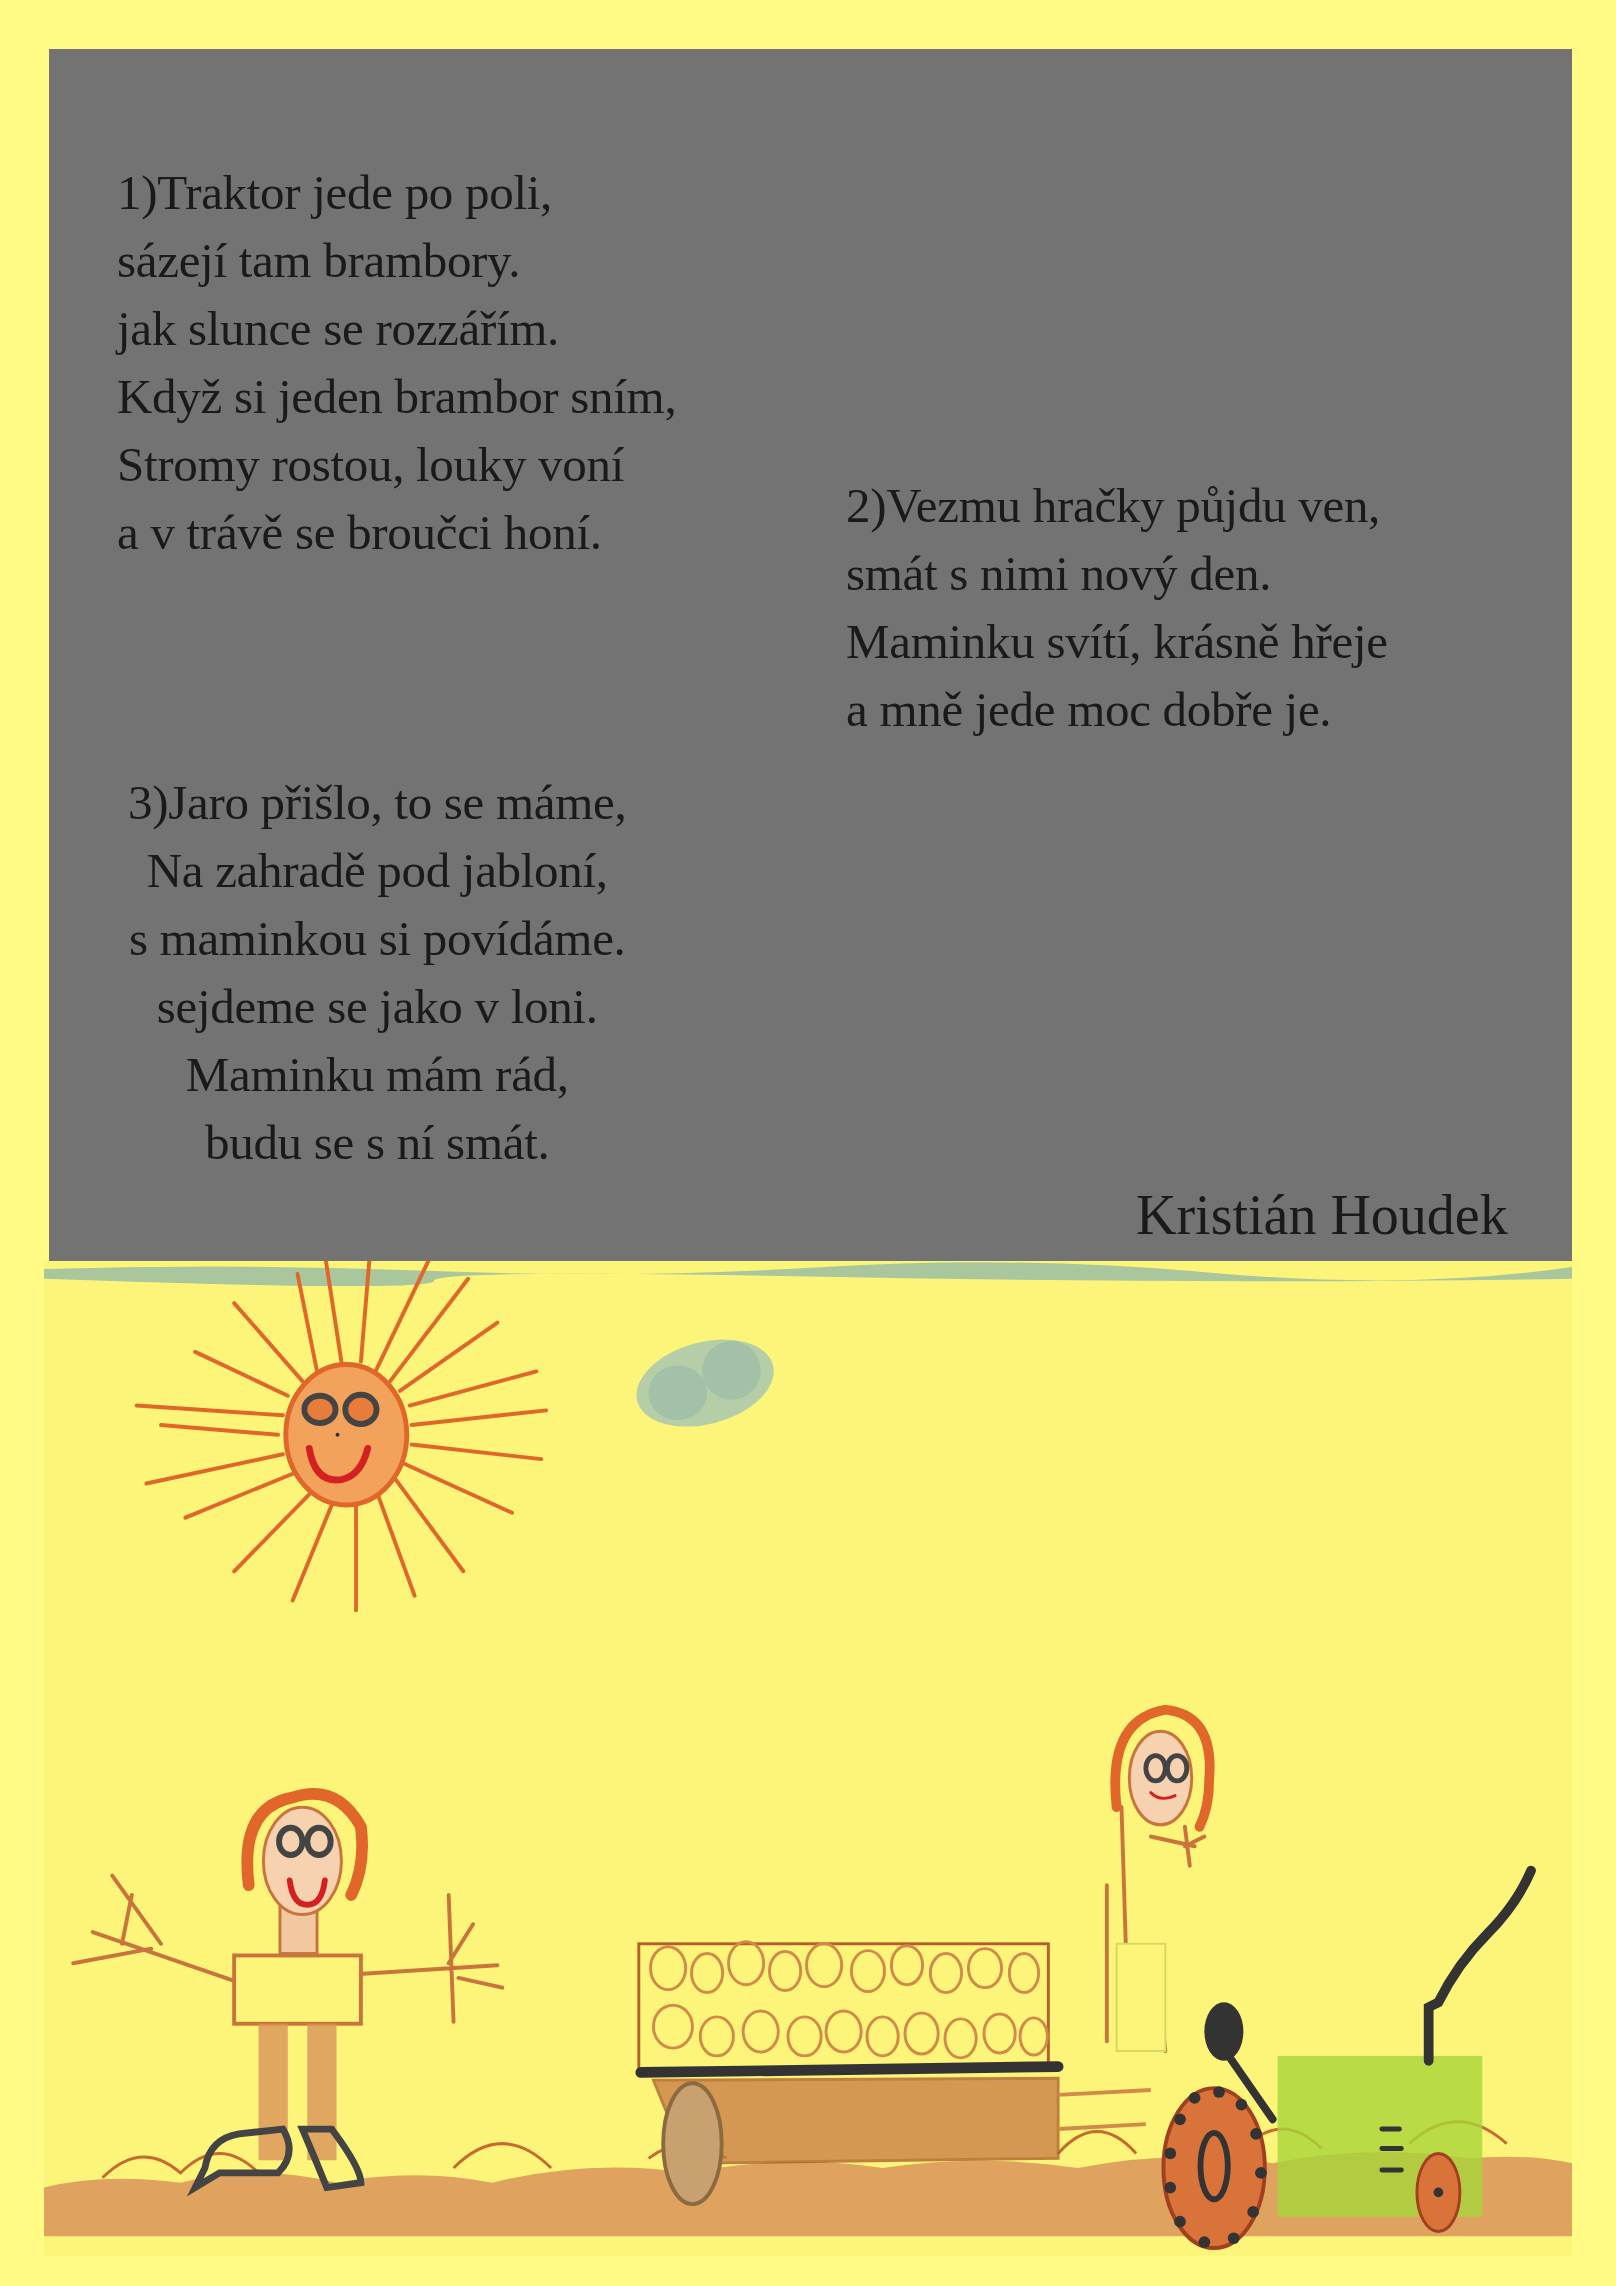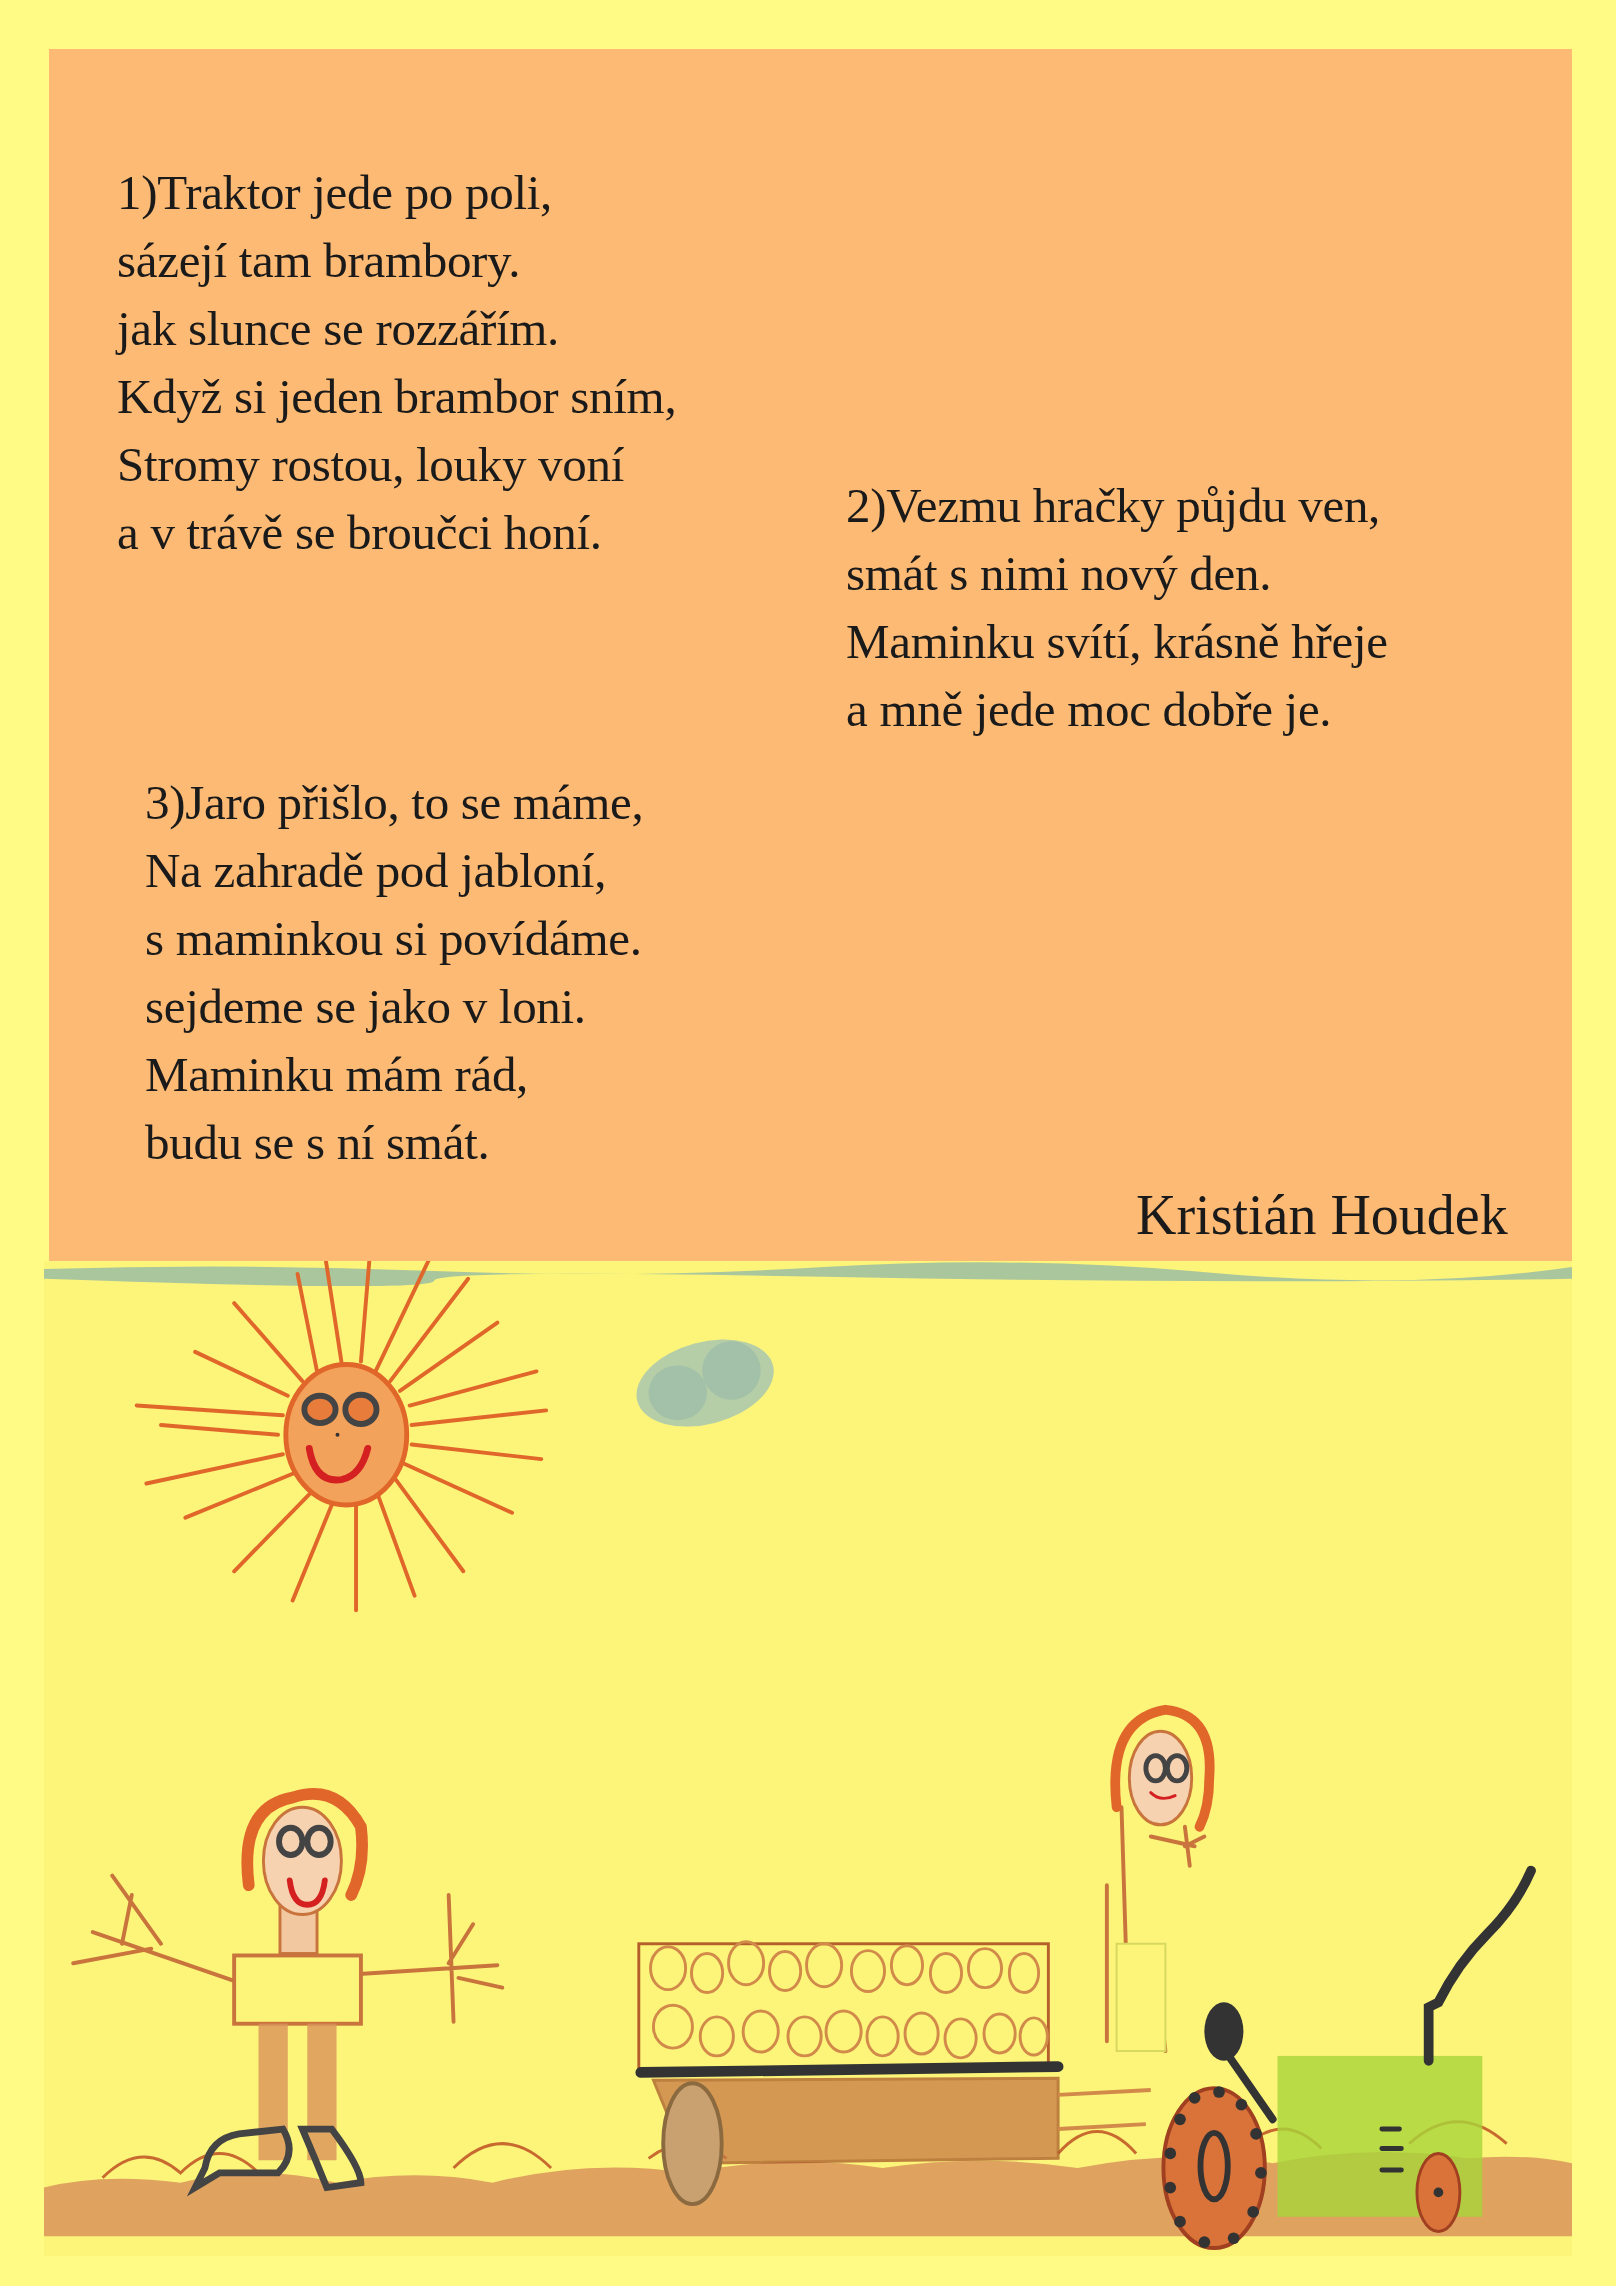--- a/index.html
+++ b/index.html
@@ -5,34 +5,34 @@
     html, body { margin: 0; padding: 0; }
     body {
       width: 1617px; height: 2287px;
       background: #FFFB85;
       position: relative; overflow: hidden;
       font-family: "Liberation Serif", "DejaVu Serif", serif;
     }
     .card {
       position: absolute; left: 49px; top: 49px;
       width: 1523px; height: 1212px;
-      background: #fdba74;
+      background: #737373;
     }
     .stanza {
       position: absolute;
       color: #1a1a1a;
       font-size: 49px;
       line-height: 68px;
       letter-spacing: -0.3px;
       white-space: nowrap;
     }
     .stanza .line { display: block; }
     .s1 { left: 68px; top: 110px; }
     .s2 { left: 797px; top: 423px; }
-    .s3 { left: 96px; top: 720px; }
+    .s3 { left: 79px; top: 720px; text-align: center; }
     .author {
       position: absolute; left: 1087px; top: 1134px;
       font-size: 56px; color: #1a1a1a; white-space: nowrap;
     }
     .drawing {
       position: absolute; left: 44px; top: 1261px;
       width: 1528px; height: 995px;
     }
     .drawing svg { display: block; }
   </style>

